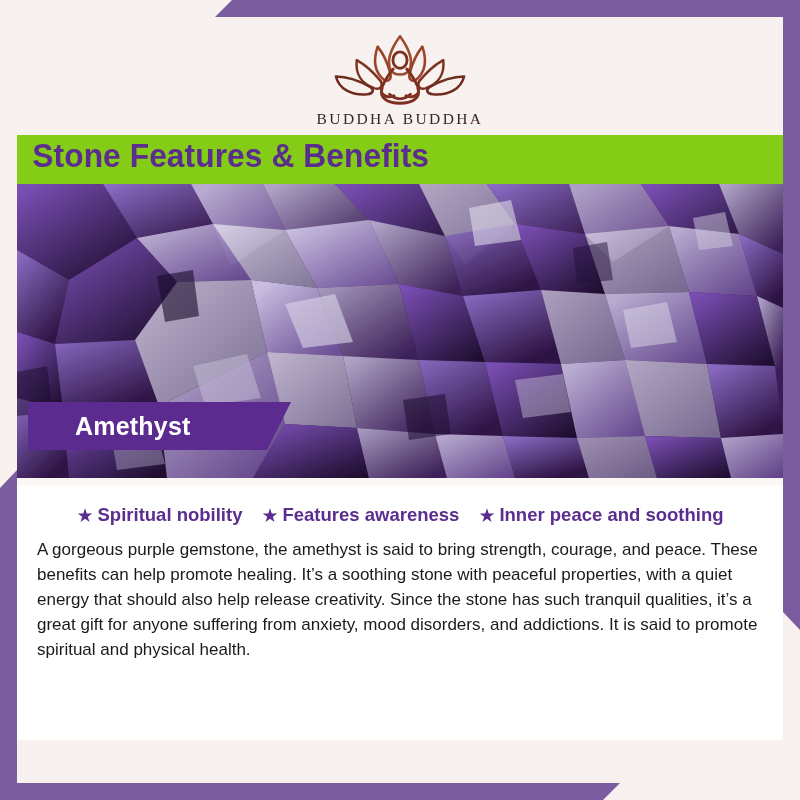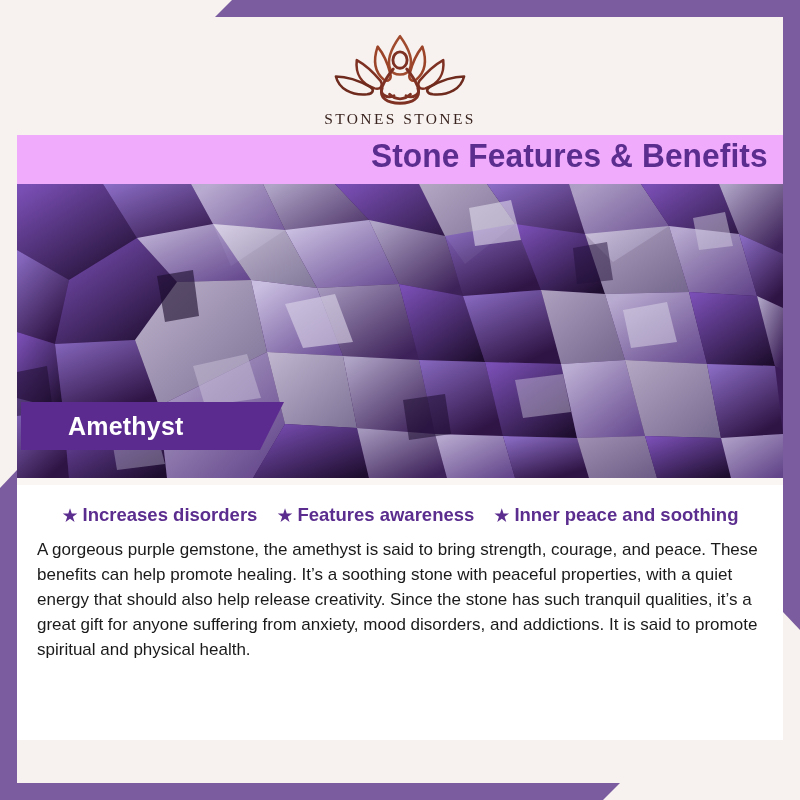--- a/index.html
+++ b/index.html
@@ -53,39 +53,39 @@
   }
   .logo-mark { width:164px; height:78px; display:block; }
   .brand-name {
     margin-top:2px;
     font-family:"Liberation Serif", serif;
     font-size:15.5px; letter-spacing:2.4px; color:#3A2420; font-weight:400;
   }
 
   
   .title-wrap {
-    background:#f0abfc; text-align:right;
+    background:#84cc16; text-align:left;
     padding:2px 0 9px;
   }
   .title {
     font-family:"Liberation Sans Narrow","Liberation Sans", sans-serif;
     font-weight:bold; font-size:33px; color:#5B2D8E;
     letter-spacing:.1px; transform:scaleX(.96); transform-origin:center;
   }
 
   
   .photo {
     position:relative; width:100%; height:294px; overflow:hidden;
     background:#3A1B55;
   }
   .photo svg { position:absolute; inset:0; width:100%; height:100%; display:block; }
 
   
   .stone-banner {
-    position:absolute; left:4px; bottom:28px;
+    position:absolute; left:11px; bottom:28px;
     height:48px; width:263px;
     background:#5B2B8F;
     clip-path: polygon(0 0, 100% 0, calc(100% - 24px) 100%, 0 100%);
     display:flex; align-items:center;
   }
   .stone-banner-label {
     margin-left:47px;
     font-family:"Liberation Sans Narrow","Liberation Sans", sans-serif;
     font-weight:bold; font-size:25px; color:#FFFFFF; letter-spacing:.2px;
   }
@@ -149,21 +149,21 @@
 
           <ellipse cx="110" cy="40" rx="9.5" ry="11"></ellipse>
 
           <path d="M101 52 C 96 58, 90 66, 86 76 C 82 86, 92 92, 102 88"></path>
           <path d="M119 52 C 124 58, 130 66, 134 76 C 138 86, 128 92, 118 88"></path>
 
           <path d="M86 78 C 82 90, 92 98, 110 98 C 128 98, 138 90, 134 78"></path>
           <path d="M96 86 C 104 94, 116 94, 124 86"></path>
         </g>
       </svg>
-      <div class="brand-name">STONES STONES</div>
+      <div class="brand-name">BUDDHA BUDDHA</div>
     </div>
 
     <div class="title-wrap">
       <div class="title">Stone Features &amp; Benefits</div>
     </div>
 
     <div class="photo">
       <svg viewBox="0 0 766 294" preserveAspectRatio="none" aria-hidden="true">
         <defs>
           <linearGradient id="gA" x1="0" y1="0" x2="0.6" y2="1">
@@ -260,21 +260,21 @@
         <span class="stone-banner-label">Amethyst</span>
       </div>
     </div>
 
     <div class="body-sec">
       <div class="body-inner">
 
         <div class="features">
           <div class="feature">
             <span class="star">★</span>
-            <span class="flabel">Increases disorders</span>
+            <span class="flabel">Spiritual nobility</span>
           </div>
           <div class="feature">
             <span class="star">★</span>
             <span class="flabel">Features awareness</span>
           </div>
           <div class="feature">
             <span class="star">★</span>
             <span class="flabel">Inner peace and soothing</span>
           </div>
         </div>

